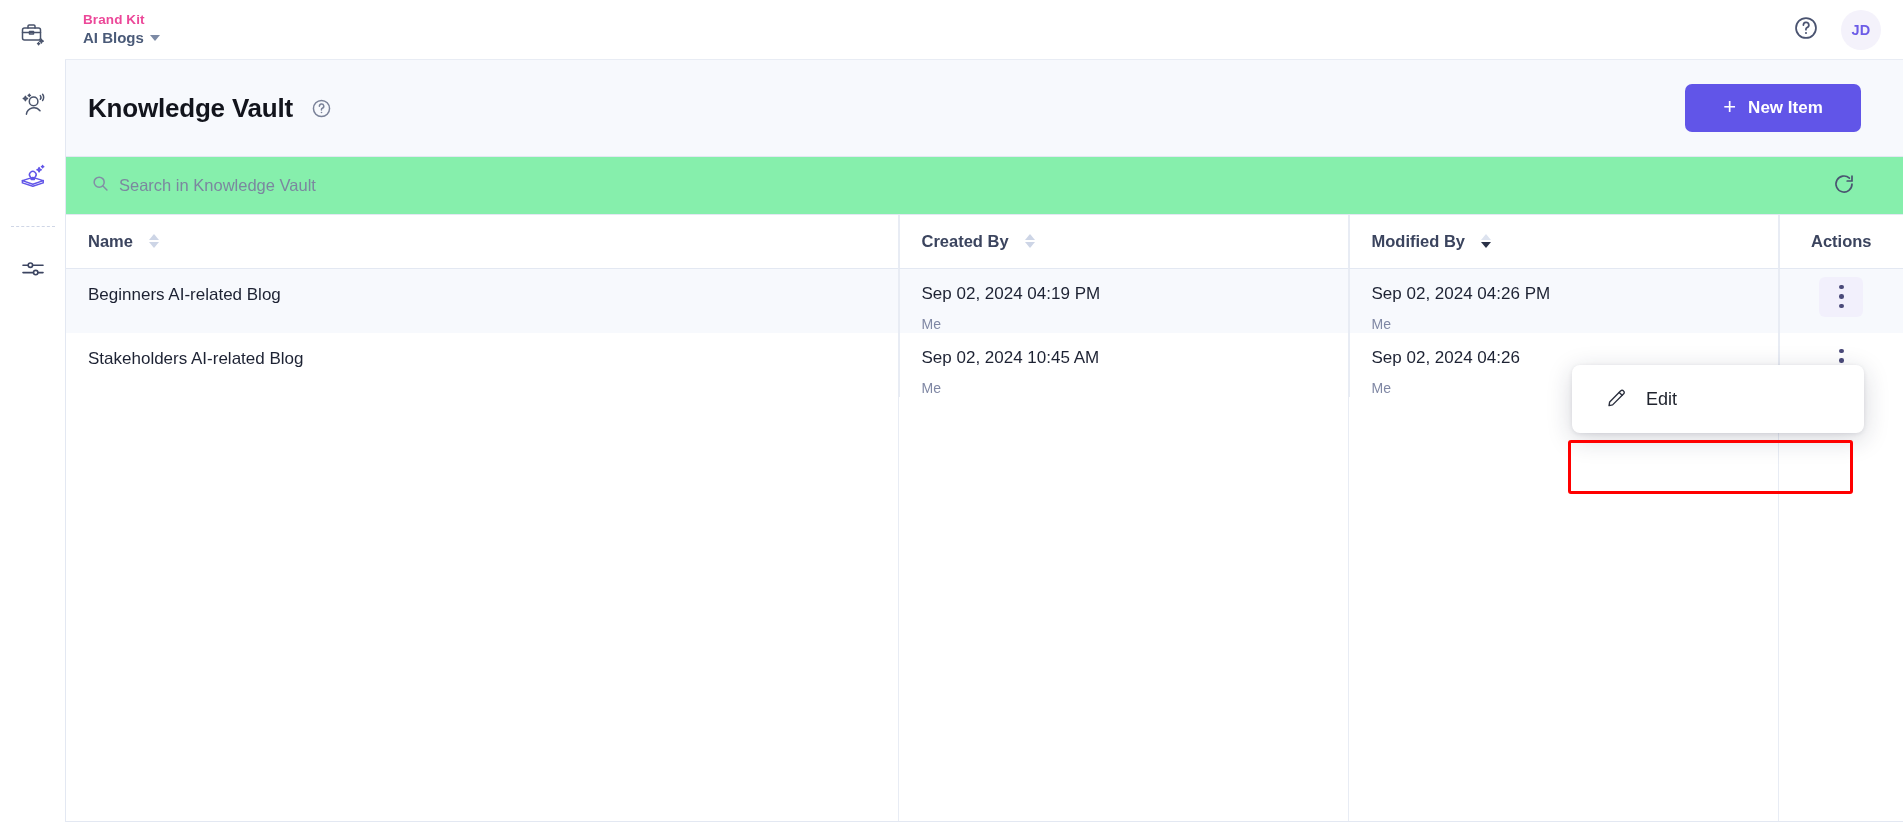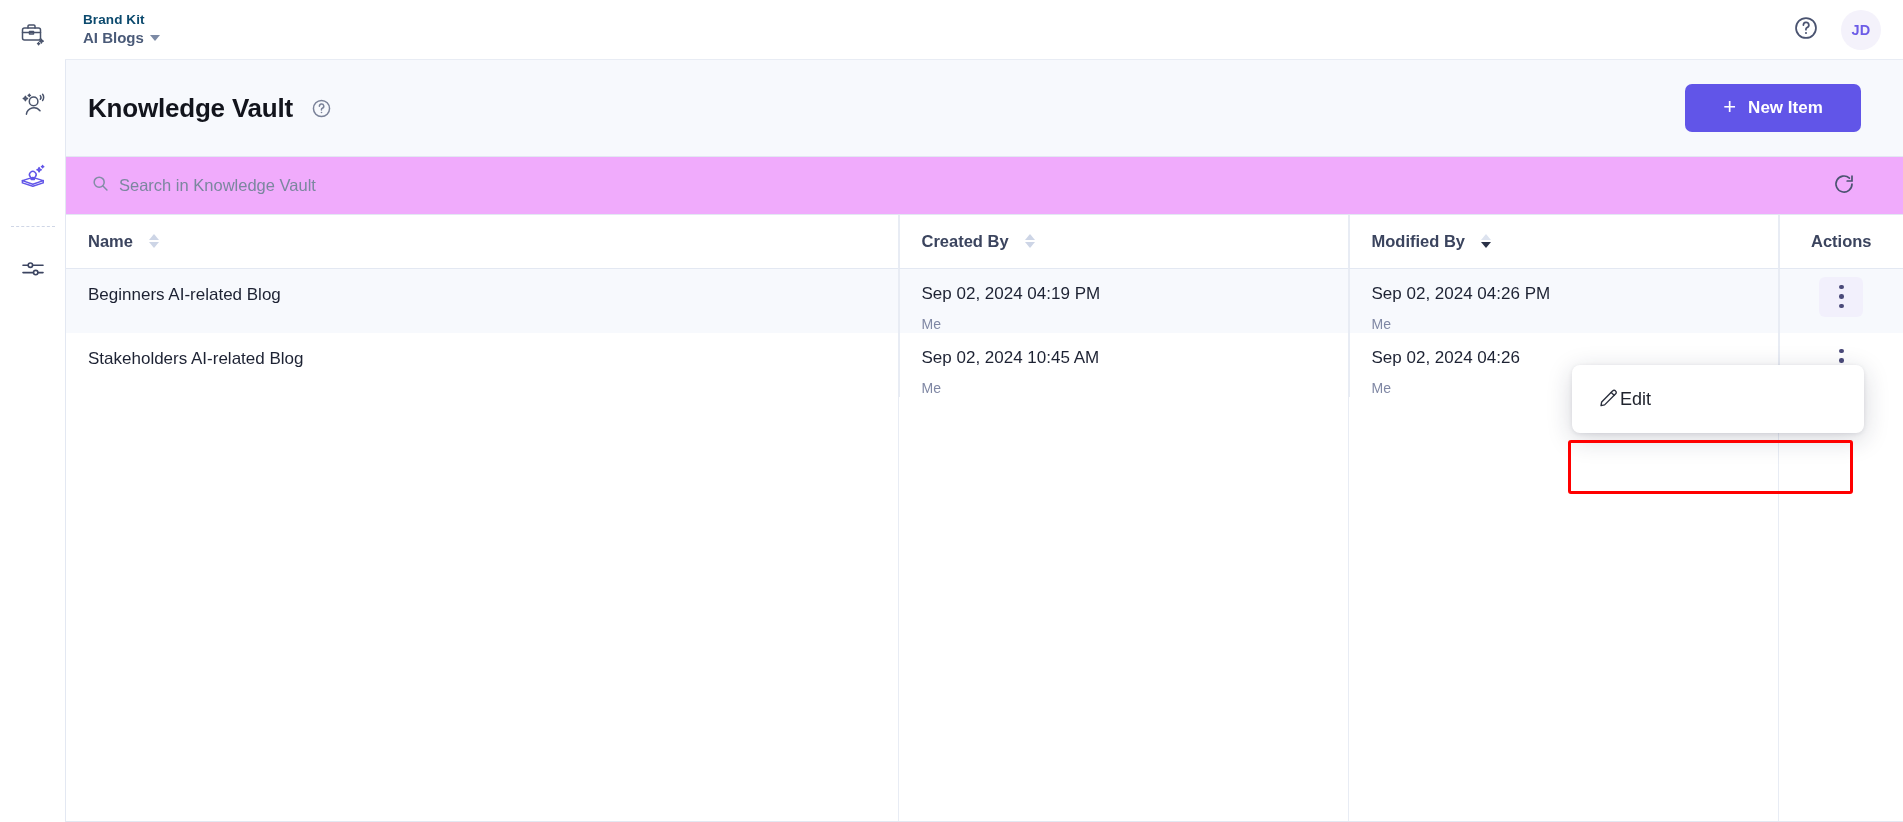--- a/index.html
+++ b/index.html
@@ -38,21 +38,21 @@
 
   
   .topbar {
     height: 60px; flex: 0 0 60px;
     display: flex; align-items: center;
     padding: 0 22px 0 18px;
     background: #ffffff;
     border-bottom: 1px solid #e8ecf4;
   }
   .breadcrumb { display: flex; flex-direction: column; justify-content: center; line-height: 1.25; }
-  .bc-top { font-size: 13.5px; color: #0c4a6e; font-weight: 700; letter-spacing: .1px; }
+  .bc-top { font-size: 13.5px; color: #ec4899; font-weight: 700; letter-spacing: .1px; }
   .bc-bottom { font-size: 15px; color: #4a5a78; font-weight: 700; display: flex; align-items: center; gap: 6px; cursor: pointer; }
   .caret-down {
     width: 0; height: 0;
     border-left: 5px solid transparent; border-right: 5px solid transparent;
     border-top: 6px solid #7c8aa5; display: inline-block;
   }
   .topbar-spacer { flex: 1; }
   .help-btn { width: 34px; height: 34px; display:flex; align-items:center; justify-content:center; cursor: pointer; margin-right: 18px; }
   .avatar {
     width: 40px; height: 40px; border-radius: 50%;
@@ -83,21 +83,21 @@
     display: flex; align-items: center; justify-content: center; gap: 12px;
     font-size: 17px; font-weight: 700; cursor: pointer;
     font-family: "Liberation Sans", sans-serif;
     padding: 0 22px;
   }
   .plus-glyph { font-size: 22px; font-weight: 400; line-height: 1; margin-top: -2px; }
 
   
   .searchrow {
     height: 58px; flex: 0 0 58px;
-    background: #f0abfc;
+    background: #86efac;
     border-bottom: 1px solid #e3e8f2;
     display: flex; align-items: center;
     padding: 0 42px 0 26px;
   }
   .search-box { display: flex; align-items: center; gap: 10px; flex: 1; }
   .search-input {
     border: none; outline: none; background: transparent;
     font-size: 16.5px; color: #3c4560; width: 520px;
     font-family: "Liberation Sans", sans-serif;
   }
@@ -144,22 +144,22 @@
   
   .ctxmenu {
     position: absolute;
     left: 1572px; top: 365px; width: 292px;
     background: #ffffff;
     border-radius: 8px;
     box-shadow: 0 6px 26px rgba(25,32,62,.18), 0 1px 4px rgba(25,32,62,.10);
     overflow: visible; z-index: 40;
   }
   .ctxitem {
-    height: 68px; display: flex; align-items: center; 
-    padding: 0 26px; cursor: pointer; font-size: 18px; color: #20242e;
+    height: 68px; display: flex; align-items: center; gap: 18px;
+    padding: 0 34px; cursor: pointer; font-size: 18px; color: #20242e;
   }
   .ctxitem.edit { border-radius: 8px 8px 0 0; }
   .ctxitem.delete {
     background: #f7f8fd; color: #6155e8; border-radius: 0 0 8px 8px;
   }
   .hl-box {
     position: absolute; left: 1568px; top: 440px; width: 285px; height: 54px;
     border: 3px solid #ff0000; border-radius: 3px; z-index: 60; pointer-events: none;
   }
   .bottom-rule { position: absolute; left: 66px; right: 0; bottom: 0; height: 1px; background: #e3e8f2; }

